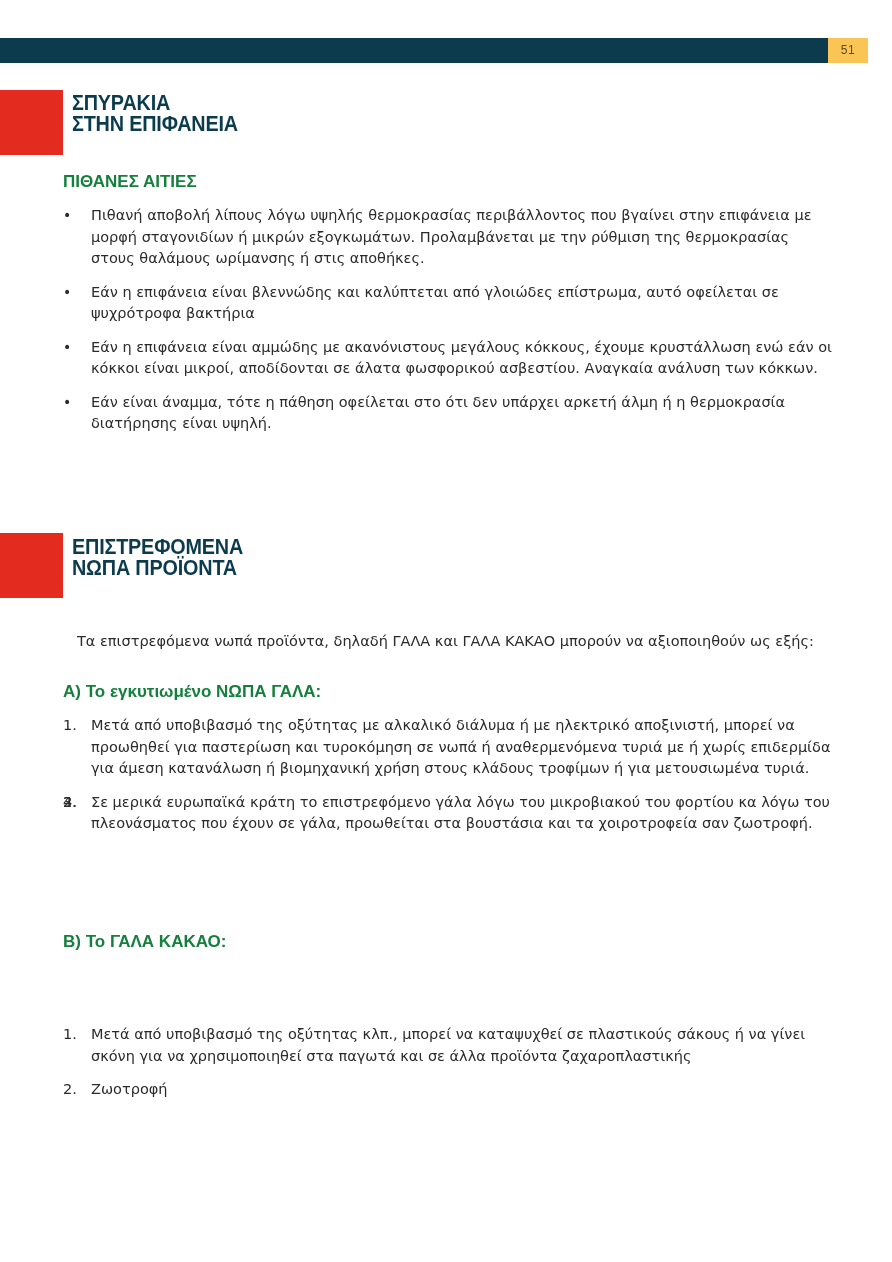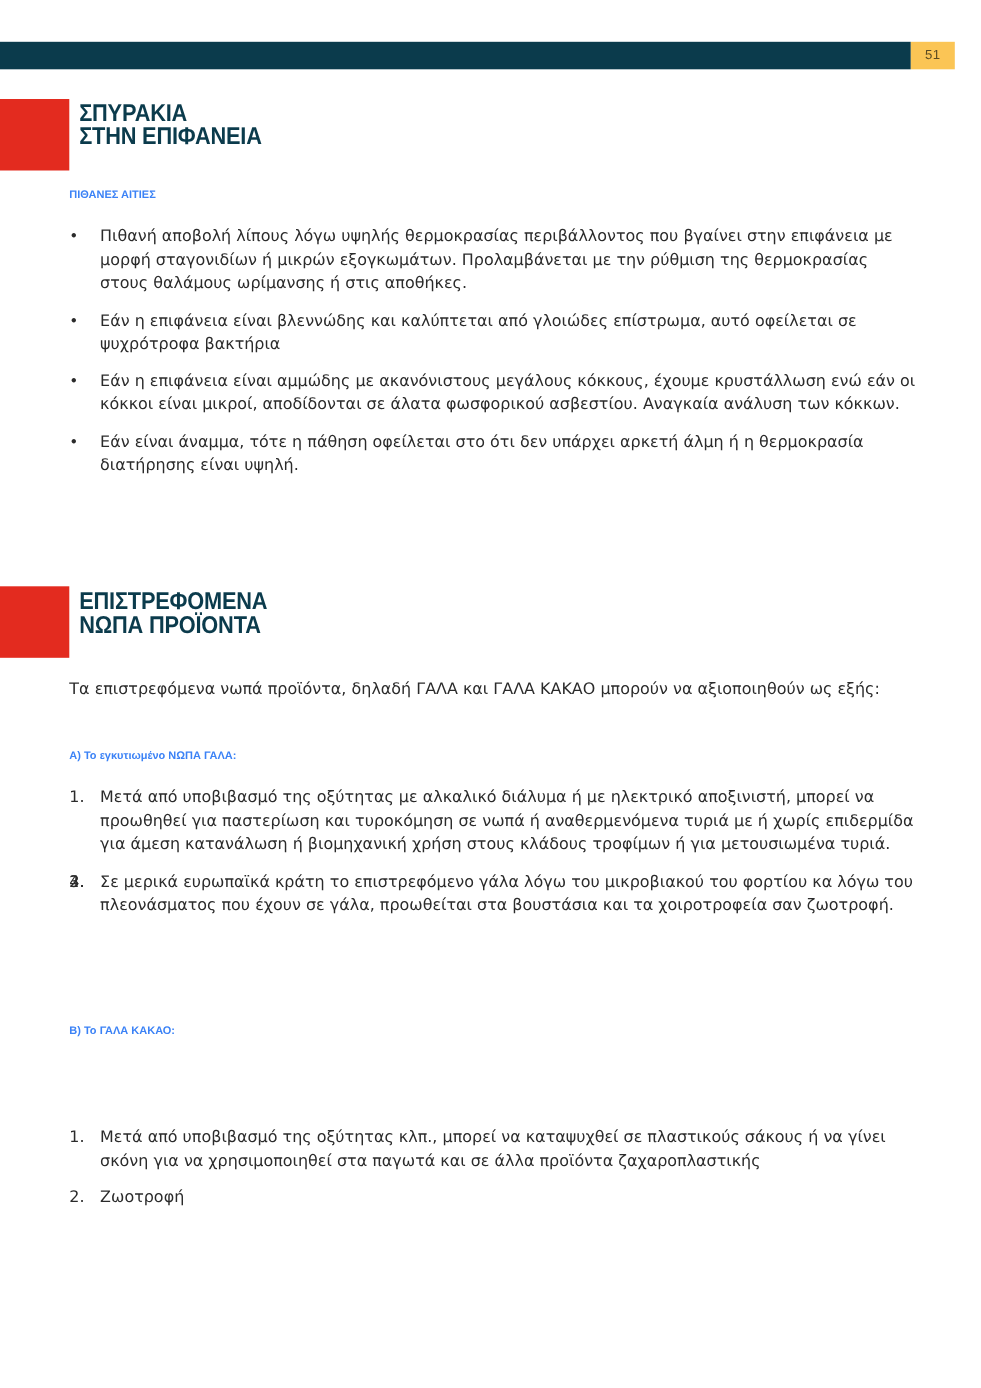--- a/index.html
+++ b/index.html
@@ -24,25 +24,25 @@
     .title {
       position: absolute; left: 72px; margin: 0;
       font-family: "Liberation Sans", sans-serif; font-weight: bold;
       font-size: 22px; line-height: 21px; color: #0b3b4c;
       transform: scaleX(0.9); transform-origin: left top;
       letter-spacing: -0.2px;
     }
     .title span { display: block; }
     .subhead {
       position: absolute; left: 63px; margin: 0;
-      font-family: "Liberation Sans", sans-serif; font-weight: bold; font-size: 10px;
-      color: #3b82f6;
+      font-family: "Liberation Sans", sans-serif; font-weight: bold; font-size: 17px;
+      color: #15803d;
     }
     .para {
-      position: absolute; left: 63px; margin: 0;
+      position: absolute; left: 63px; margin: 14px;
       font-size: 14.5px; line-height: 21px; color: #2b2b2b;
     }
     ul.bullets, ol.nums {
       position: absolute; left: 63px; width: 770px; margin: 0; padding: 0; list-style: none;
     }
     ul.bullets li, ol.nums li {
       position: relative; padding-left: 28px; font-size: 14.5px; line-height: 21.5px;
       color: #2b2b2b; margin-bottom: 12px;
     }
     ul.bullets li .mark {

